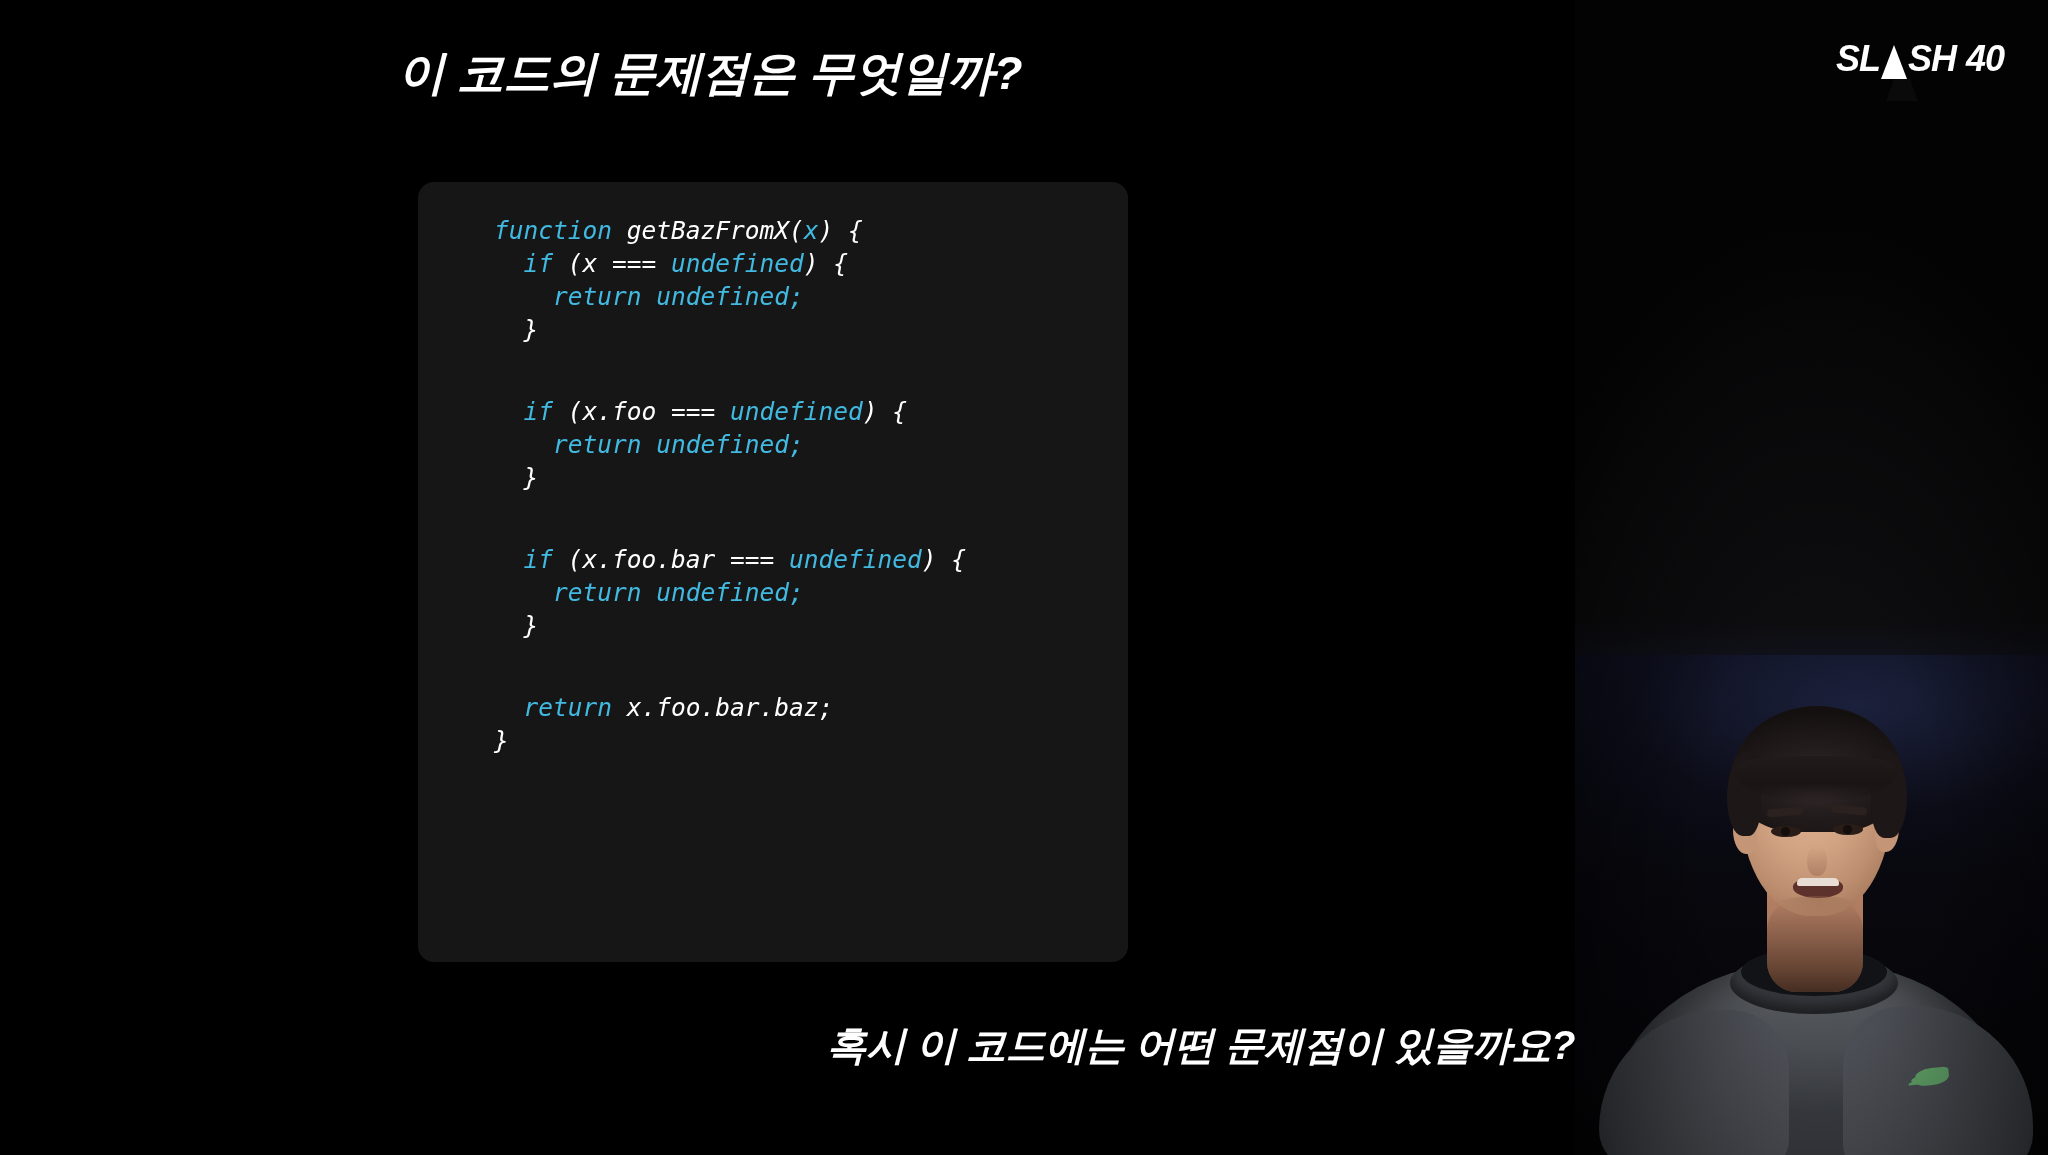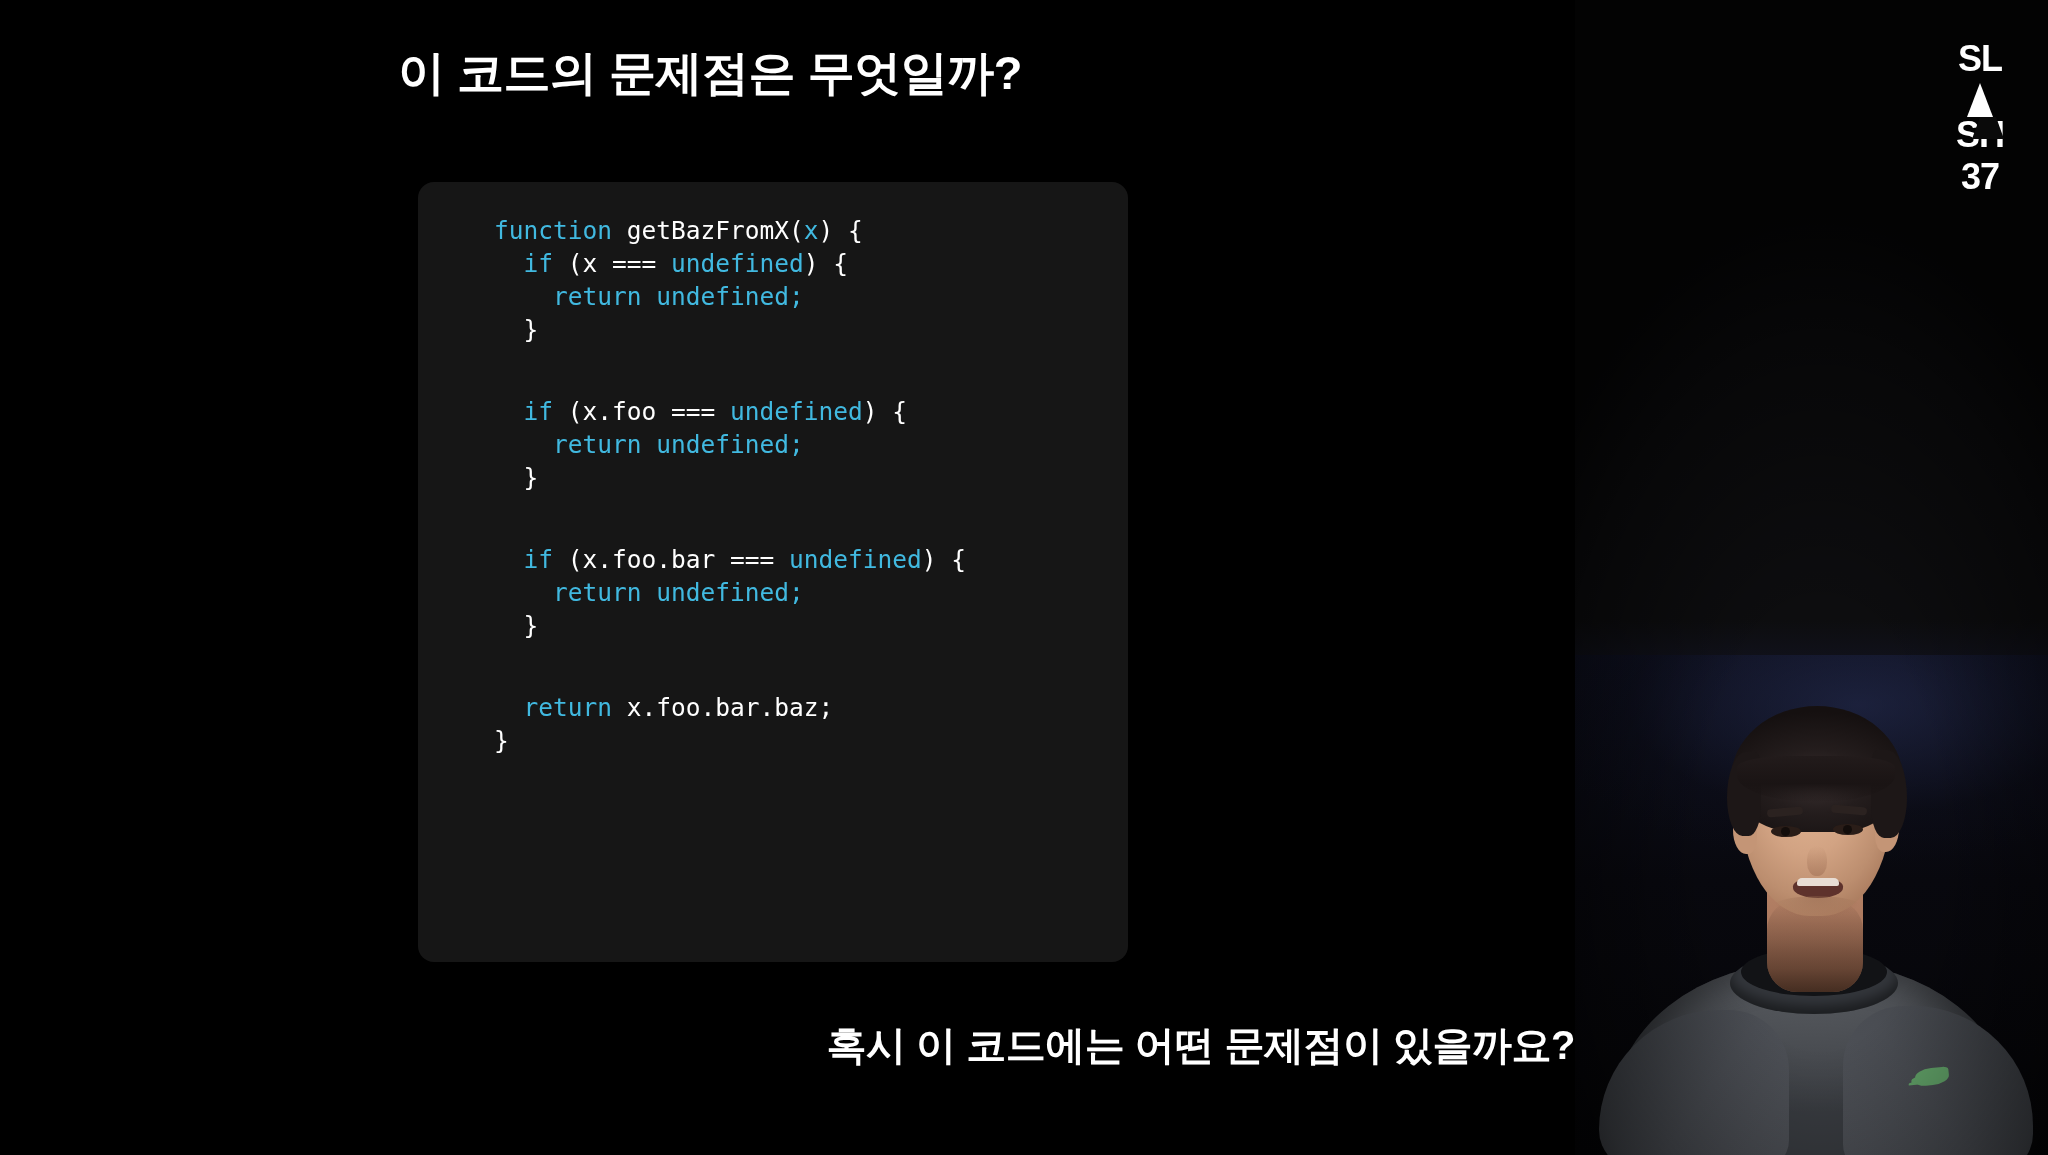--- a/index.html
+++ b/index.html
@@ -7,20 +7,21 @@
     width:2048px; height:1155px;
     background:#000;
     font-family:"Liberation Sans", sans-serif;
     overflow:hidden;
   }
 
   #stage {
     position:relative;
     width:2048px; height:1155px;
     background:#000000;
+    font-style:italic;
   }
 
   
   #slide {
     position:absolute; left:0; top:0;
     width:1575px; height:1155px;
     background:#000000;
     overflow:hidden;
   }
 
@@ -250,21 +251,20 @@
   }
 
   
   #logo {
     position:absolute;
     right:44px; top:38px;
     display:flex; align-items:center;
     font-size:36px; font-weight:bold;
     color:#ffffff;
     letter-spacing:-1px;
-    flex-direction:column;
   }
   #logo .lg-a {
     display:inline-block;
     width:0; height:0;
     margin:0 1px;
     border-left:13px solid transparent;
     border-right:13px solid transparent;
     border-bottom:34px solid #ffffff;
     position:relative; top:3px;
   }
@@ -346,16 +346,16 @@
     </div>
 
     <div id="video-vignette"></div>
   </div>
 
   <div id="logo">
     <span>SL</span>
     <span class="lg-a"></span>
     <span>SH</span>
     <span class="lg-space"></span>
-    <span>37</span>
+    <span>40</span>
   </div>
 
 </div>
 
 </body></html>

